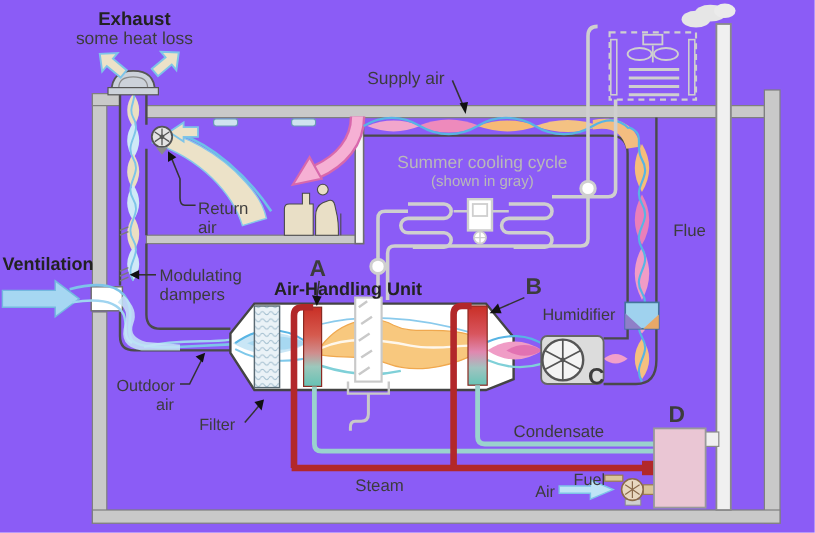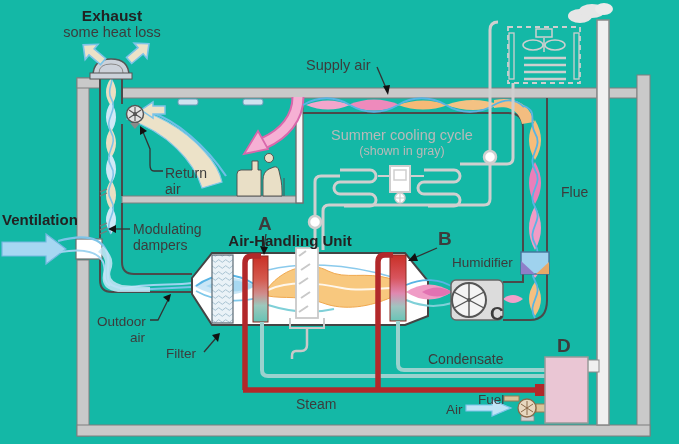--- a/index.html
+++ b/index.html
@@ -1,16 +1,16 @@
 <!DOCTYPE html>
 <html><head>
 <meta charset="utf-8">
 <style>
   html,body{margin:0;padding:0;background:#ffffff;}
-  .stage{position:relative;width:679px;height:444px;background:#14b8a6;overflow:hidden;
+  .stage{position:relative;width:679px;height:444px;background:#8b5cf6;overflow:hidden;
          font-family:"Liberation Sans",sans-serif;}
   svg{position:absolute;left:0;top:0;}
   text{font-family:"Liberation Sans",sans-serif;fill:#3c3c3c;}
   .lbl{font-size:13.5px;}
   .lbl-b{font-size:15px;font-weight:bold;fill:#222;}
   .lbl-gray{font-size:14.5px;fill:#b9b9b9;}
   .lbl-gray2{font-size:12.5px;fill:#b9b9b9;}
   .marker{font-size:19px;font-weight:bold;}
   .leader{stroke:#333;stroke-width:1.3;fill:none;}
   .wall{fill:#c9c9c9;stroke:#7f7f7f;stroke-width:1;}

